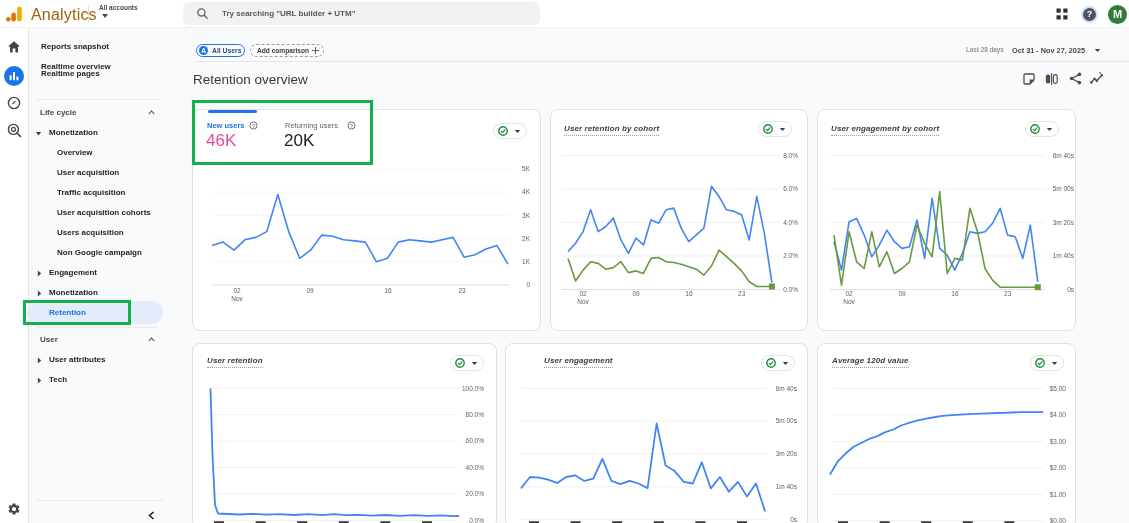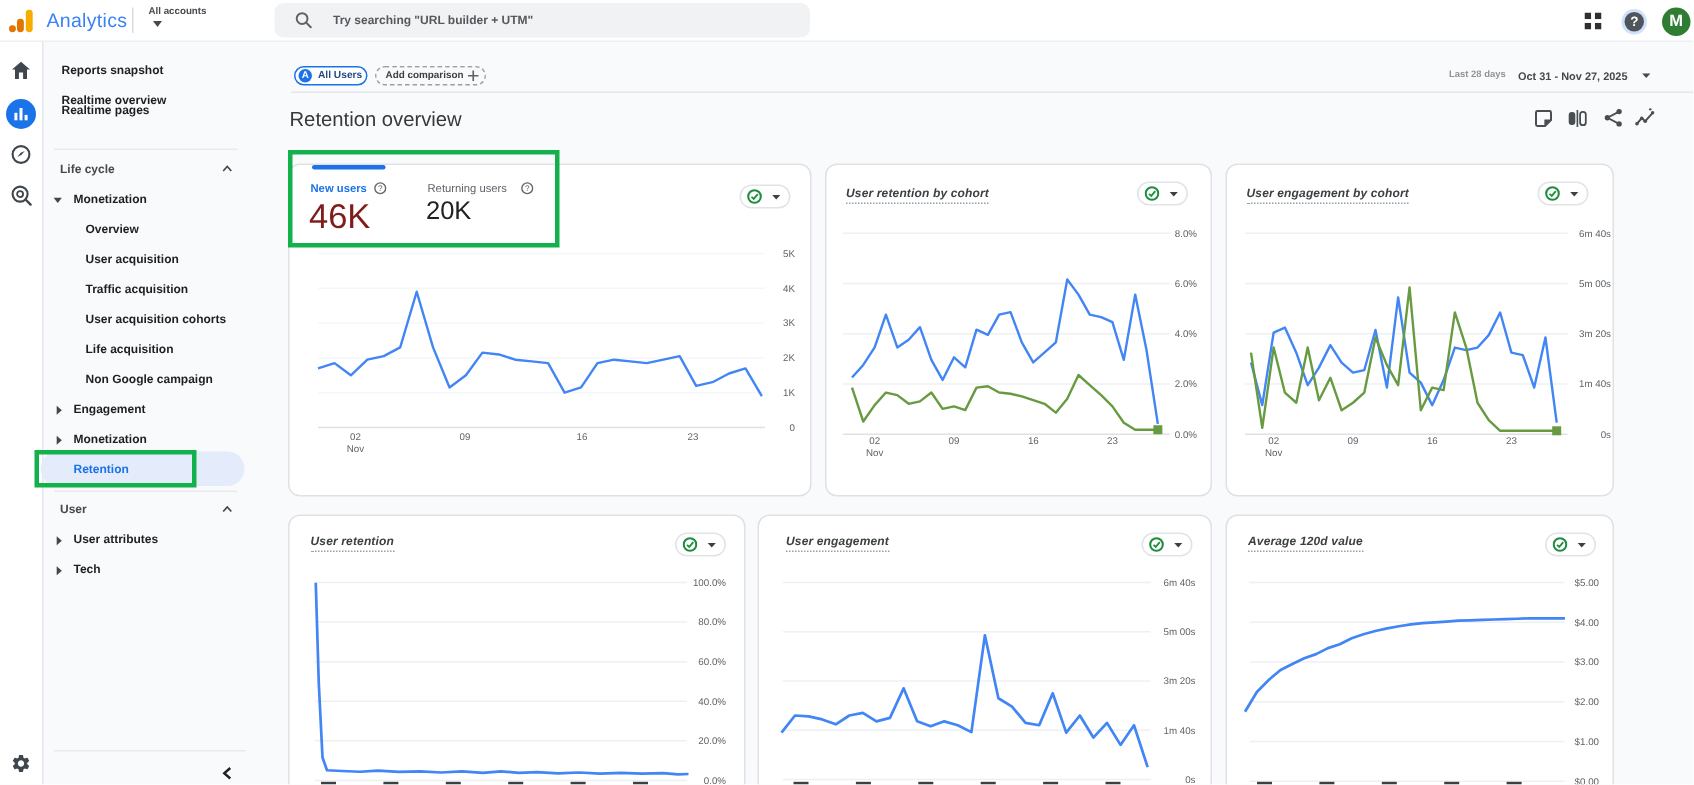--- a/index.html
+++ b/index.html
@@ -21,21 +21,21 @@
 .axlbl { font-size:6.5px; fill:#5f6368; }
 </style></head><body>
 <div id="stage">
 <div class="abs" id="content-bg"></div>
 <div class="abs" id="topbar">
  <svg class="abs" style="left:5px;top:5px" width="18" height="18" viewBox="0 0 18 18">
    <rect x="12.2" y="1.5" width="4.6" height="15" rx="2.3" fill="#f9ab00"></rect>
    <rect x="6.3" y="7.5" width="4.6" height="9" rx="2.3" fill="#e37400"></rect>
    <circle cx="3.3" cy="14.2" r="2.3" fill="#e37400"></circle>
  </svg>
- <div class="abs" style="left:31px;top:6px;font-size:13px;color:#3b82f6;letter-spacing:0.2px">Analytics</div>
+ <div class="abs" style="left:31px;top:6px;font-size:16px;color:#a16207;letter-spacing:0.2px">Analytics</div>
  <div class="abs" style="left:88px;top:5px;width:1px;height:17px;background:#dadce0"></div>
  <div class="abs" style="left:99px;top:4px;font-size:6.5px;font-weight:700;color:#454a4f">All accounts</div>
  <svg class="abs" style="left:101px;top:13px" width="8" height="6" viewBox="0 0 8 6">
         <path d="M1 1 L4 5 L7 1 Z" fill="#454a4f"></path>
       </svg>
  <div class="abs" style="left:183px;top:2px;width:357px;height:23px;background:#f0f2f4;border-radius:6px"></div>
  <svg class="abs" style="left:196px;top:7px" width="13" height="13" viewBox="0 0 13 13">
    <circle cx="5.4" cy="5.4" r="3.6" fill="none" stroke="#5f6368" stroke-width="1.3"></circle>
    <line x1="8.2" y1="8.2" x2="11.2" y2="11.2" stroke="#5f6368" stroke-width="1.3" stroke-linecap="round"></line>
  </svg>
@@ -82,21 +82,21 @@
       <path d="M0.8 4 L3.5 1 L6.2 4" fill="none" stroke="#444746" stroke-width="1.1"></path>
     </svg>
 <svg class="abs" style="left:34.5px;top:130.5px" width="7" height="5.5" viewBox="0 0 6 5">
       <path d="M0.5 0.8 L3 4 L5.5 0.8 Z" fill="#444746"></path>
     </svg>
 <div class="navitem" style="left:49px;top:128px">Monetization</div>
 <div class="navsub" style="left:57px;top:148px">Overview</div>
 <div class="navsub" style="left:57px;top:168px">User acquisition</div>
 <div class="navsub" style="left:57px;top:188px">Traffic acquisition</div>
 <div class="navsub" style="left:57px;top:208px">User acquisition cohorts</div>
-<div class="navsub" style="left:57px;top:228px">Life acquisition</div>
+<div class="navsub" style="left:57px;top:228px">Users acquisition</div>
 <div class="navsub" style="left:57px;top:248px">Non Google campaign</div>
 <svg class="abs" style="left:36.5px;top:270px" width="5" height="7" viewBox="0 0 5 7">
       <path d="M0.8 0.5 L4.2 3.5 L0.8 6.5 Z" fill="#444746"></path>
     </svg>
 <div class="navitem" style="left:49px;top:268px">Engagement</div>
 <svg class="abs" style="left:36.5px;top:290px" width="5" height="7" viewBox="0 0 5 7">
       <path d="M0.8 0.5 L4.2 3.5 L0.8 6.5 Z" fill="#444746"></path>
     </svg>
 <div class="navitem" style="left:49px;top:288px">Monetization</div>
 <div class="abs" style="left:27px;top:301px;width:136px;height:23px;background:#e4ecfb;border-radius:12px"></div>
@@ -193,21 +193,21 @@
     </svg>
 <div class="ctitle" style="left:207px;top:356px"><span>User retention</span></div>
 <div class="chip" style="left:450px;top:355px"></div>
 <svg class="abs" style="left:455px;top:358px" width="10" height="10" viewBox="0 0 10 10">
       <circle cx="5" cy="5" r="4.2" fill="#fff" stroke="#1e8e3e" stroke-width="1.4"></circle>
       <path d="M3 5.2 L4.5 6.6 L7.2 3.4" fill="none" stroke="#1e8e3e" stroke-width="1.2"></path>
     </svg>
 <svg class="abs" style="left:471px;top:361px" width="7" height="5" viewBox="0 0 7 5">
       <path d="M0.8 1 L3.5 4 L6.2 1 Z" fill="#3c4043"></path>
     </svg>
-<div class="ctitle" style="left:524px;top:356px"><span>User engagement</span></div>
+<div class="ctitle" style="left:544px;top:356px"><span>User engagement</span></div>
 <div class="chip" style="left:761px;top:355px"></div>
 <svg class="abs" style="left:766px;top:358px" width="10" height="10" viewBox="0 0 10 10">
       <circle cx="5" cy="5" r="4.2" fill="#fff" stroke="#1e8e3e" stroke-width="1.4"></circle>
       <path d="M3 5.2 L4.5 6.6 L7.2 3.4" fill="none" stroke="#1e8e3e" stroke-width="1.2"></path>
     </svg>
 <svg class="abs" style="left:782px;top:361px" width="7" height="5" viewBox="0 0 7 5">
       <path d="M0.8 1 L3.5 4 L6.2 1 Z" fill="#3c4043"></path>
     </svg>
 <div class="ctitle" style="left:832px;top:356px"><span>Average 120d value</span></div>
 <div class="chip" style="left:1030px;top:355px"></div>
@@ -218,21 +218,21 @@
 <svg class="abs" style="left:1051px;top:361px" width="7" height="5" viewBox="0 0 7 5">
       <path d="M0.8 1 L3.5 4 L6.2 1 Z" fill="#3c4043"></path>
     </svg>
 
 <div class="abs" style="left:208px;top:110px;width:49px;height:2.5px;background:#1a73e8;border-radius:2px"></div>
 <div class="abs" style="left:207px;top:121px;font-size:7.5px;font-weight:700;color:#1a73e8">New users</div>
 <svg class="abs" style="left:249px;top:121px" width="9" height="9" viewBox="0 0 9 9">
       <circle cx="4.5" cy="4.5" r="3.6" fill="none" stroke="#5f6368" stroke-width="0.9"></circle>
       <text x="4.5" y="6.5" text-anchor="middle" font-size="5.5" fill="#5f6368" font-family="Liberation Sans">?</text>
     </svg>
-<div class="abs" style="left:206px;top:131px;font-size:23px;color:#7f1d1d">46K</div>
+<div class="abs" style="left:206px;top:131px;font-size:17px;color:#ec4899">46K</div>
 <div class="abs" style="left:285px;top:121px;font-size:7.5px;font-weight:400;color:#5f6368">Returning users</div>
 <svg class="abs" style="left:347px;top:121px" width="9" height="9" viewBox="0 0 9 9">
       <circle cx="4.5" cy="4.5" r="3.6" fill="none" stroke="#5f6368" stroke-width="0.9"></circle>
       <text x="4.5" y="6.5" text-anchor="middle" font-size="5.5" fill="#5f6368" font-family="Liberation Sans">?</text>
     </svg>
 <div class="abs" style="left:284px;top:131px;font-size:17px;color:#202124">20K</div>
 <svg class="abs" style="left:192px;top:109px" width="349" height="222" viewBox="0 0 349 222">
       <line x1="20" y1="60.0" x2="318" y2="60.0" stroke="#f6f7f9" stroke-width="1"></line>
       <text class="axlbl" x="338" y="62.2" text-anchor="end">5K</text>
       <line x1="20" y1="83.2" x2="318" y2="83.2" stroke="#f6f7f9" stroke-width="1"></line>

